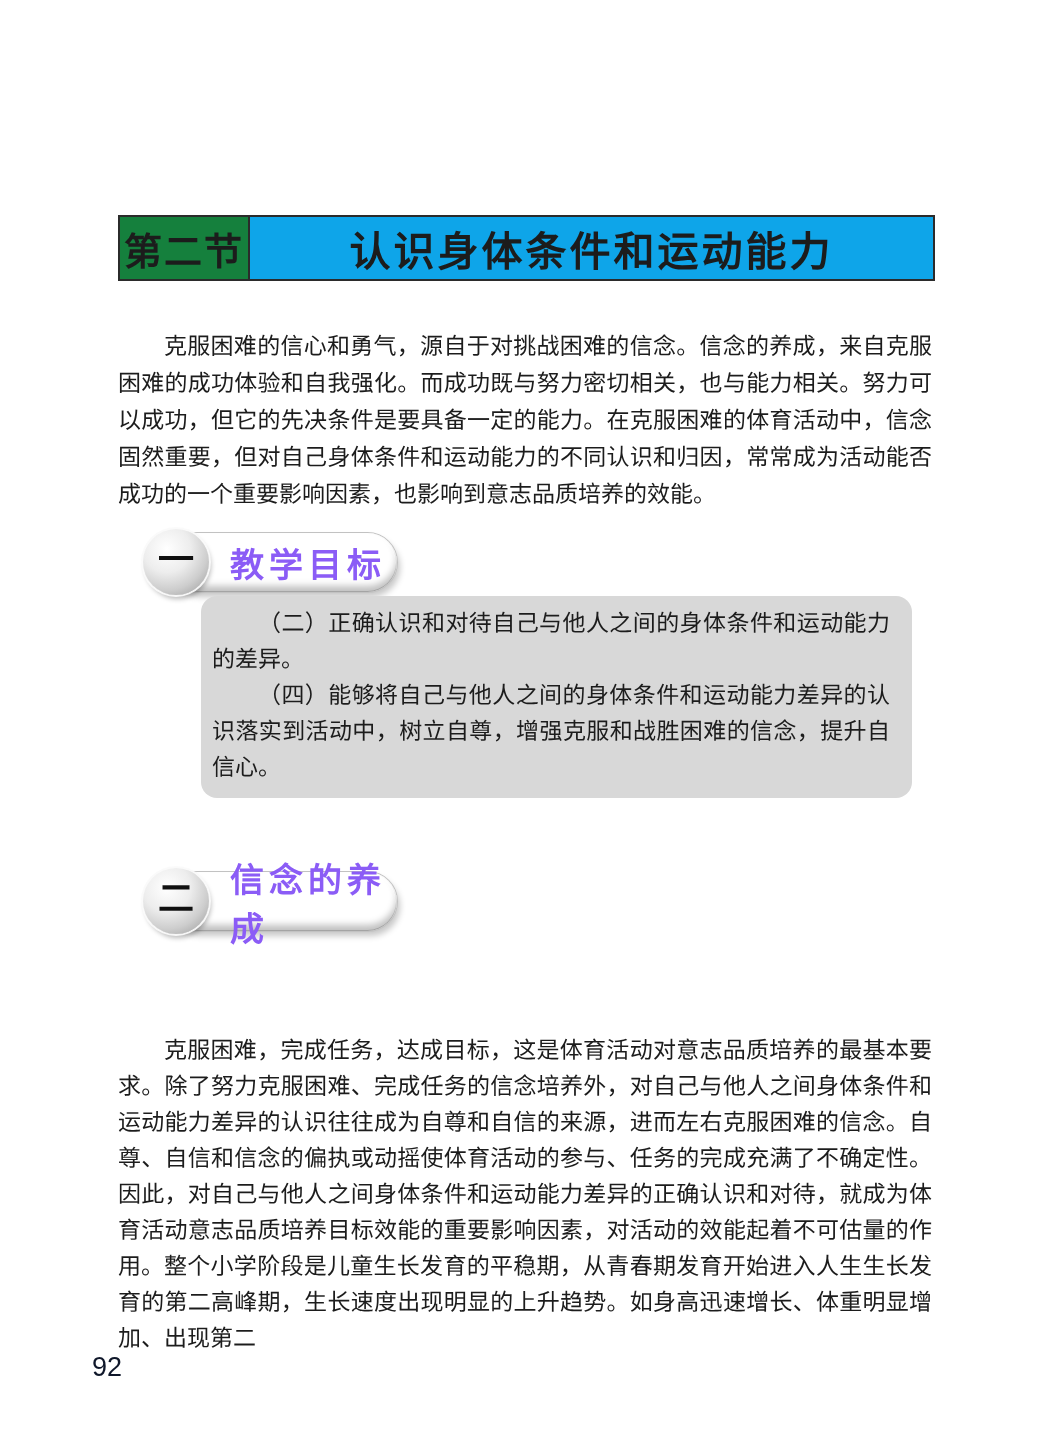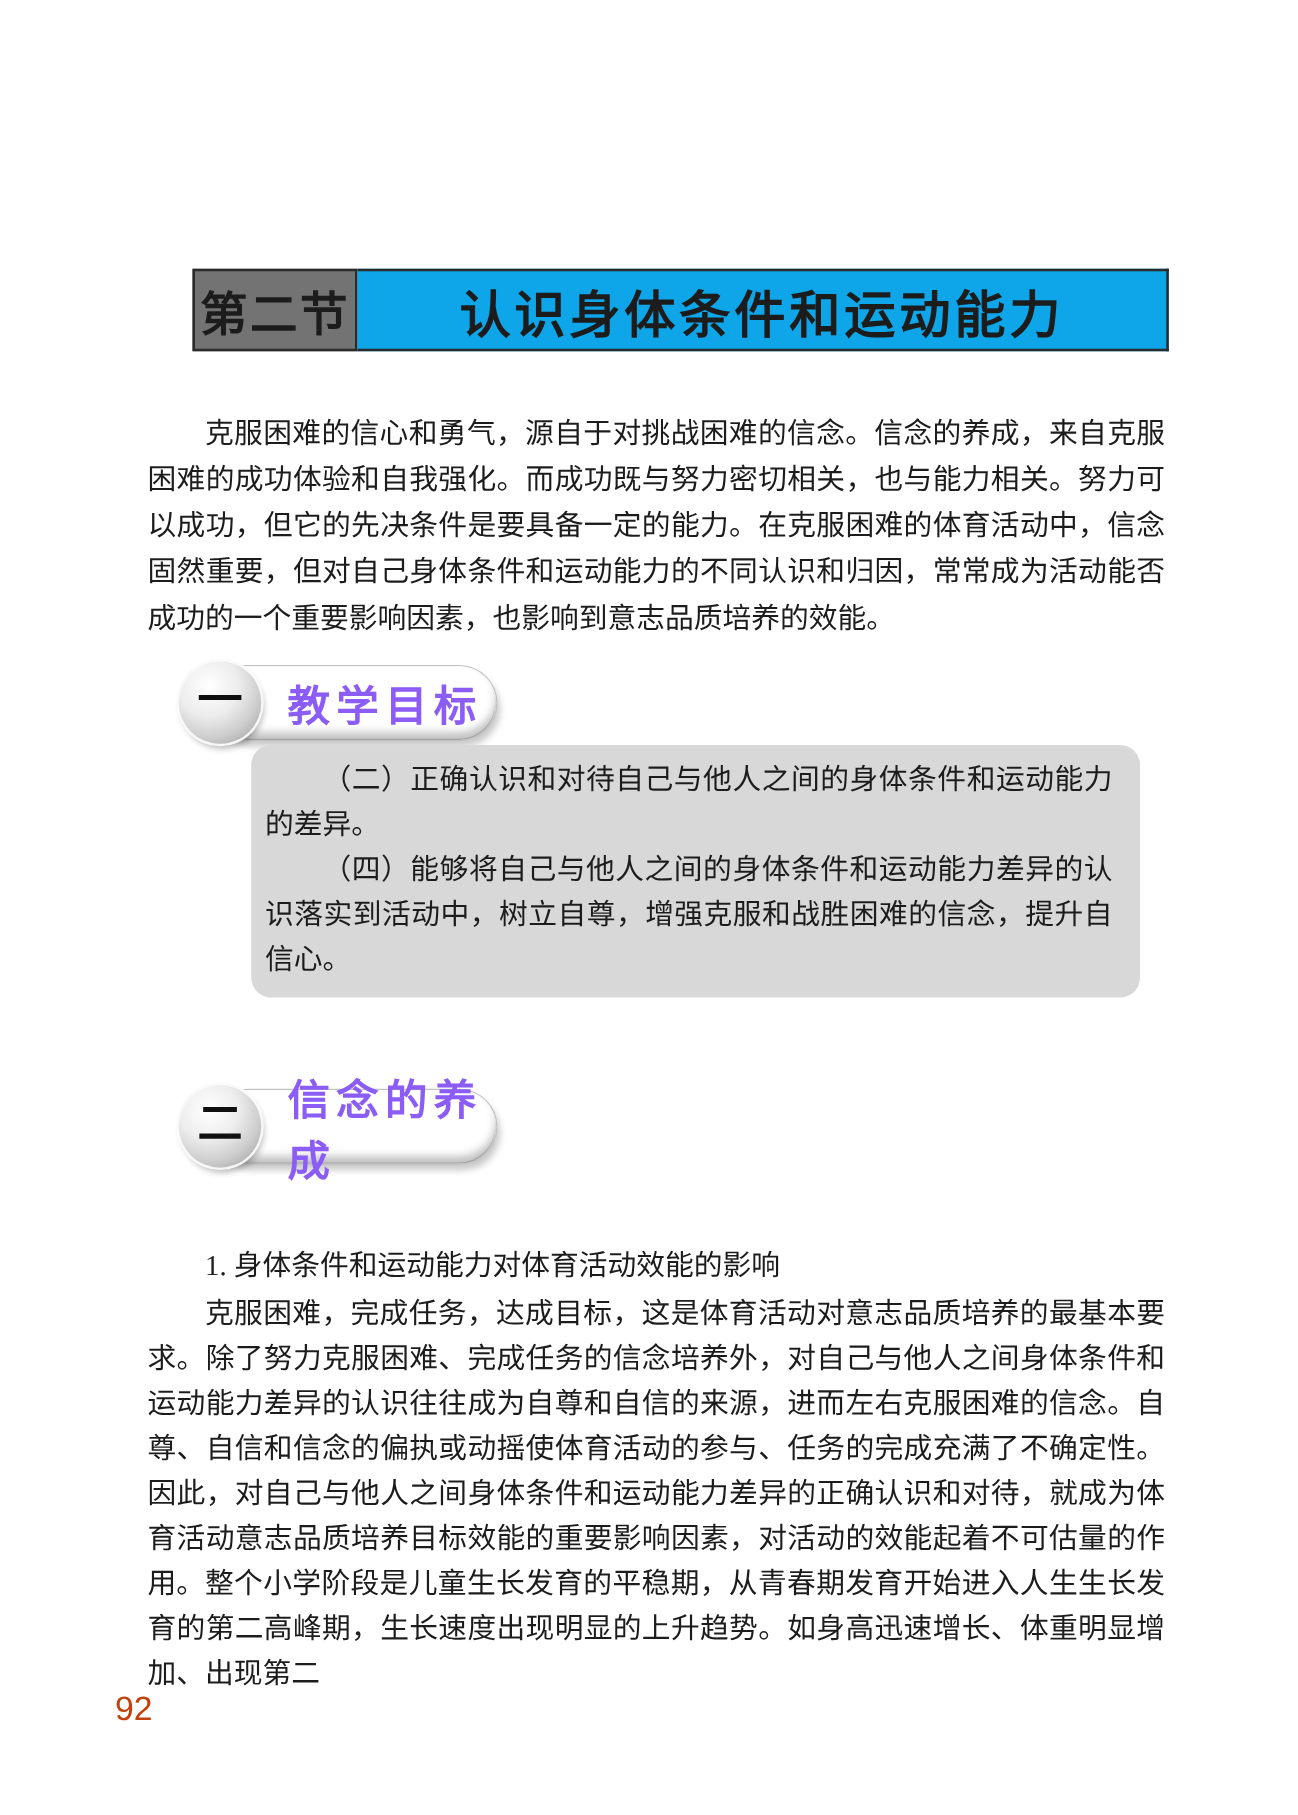--- a/index.html
+++ b/index.html
@@ -17,26 +17,25 @@
   .chapter-header {
     position: absolute;
     left: 118px; top: 215px;
     width: 817px; height: 66px;
     display: flex;
     font-family: "Liberation Sans", "DejaVu Sans", sans-serif;
   }
   .section-label {
     width: 132px;
     border: 2px solid #2b2b2b;
-    background: #737373;
+    background: #15803d;
     display: flex; align-items: center; justify-content: center;
     font-size: 38px; font-weight: bold;
     letter-spacing: 2px;
     box-sizing: border-box;
-    margin-left: 36px;
   }
   .chapter-title {
     flex: 1;
     border: 2px solid #2b2b2b;
     border-left: none;
     background: #0ea5e9;
     display: flex; align-items: center; justify-content: center;
     font-size: 41px; font-weight: bold;
     letter-spacing: 3px;
     box-sizing: border-box;
@@ -137,21 +136,21 @@
   }
   .point-title { top: 995px; }
   .para-effect { top: 1033px; }
   .para-growth { top: 1249px; }
 
   
   .page-number {
     position: absolute;
     left: 92px; top: 1352px;
     font-size: 27px;
-    color: #c2410c;
+    color: #0f172a;
     font-family: "Liberation Sans", "DejaVu Sans", sans-serif;
   }
 </style>
 </head>
 <body>
 
 <div class="page">
 
   <div class="chapter-header">
     <div class="section-label">第二节</div>
@@ -177,21 +176,20 @@
   <div class="sec-heading heading-two">
     <div class="pill">
       <span class="pill-label">信念的养成</span>
     </div>
     <div class="ball">
       <span class="ball-label">二</span>
     </div>
   </div>
 
 
-  <p class="bodytext point-title">1. 身体条件和运动能力对体育活动效能的影响</p>
 
   <p class="bodytext para-effect">克服困难，完成任务，达成目标，这是体育活动对意志品质培养的最基本要求。除了努力克服困难、完成任务的信念培养外，对自己与他人之间身体条件和运动能力差异的认识往往成为自尊和自信的来源，进而左右克服困难的信念。自尊、自信和信念的偏执或动摇使体育活动的参与、任务的完成充满了不确定性。因此，对自己与他人之间身体条件和运动能力差异的正确认识和对待，就成为体育活动意志品质培养目标效能的重要影响因素，对活动的效能起着不可估量的作用。</p>
 
   <p class="bodytext para-growth">整个小学阶段是儿童生长发育的平稳期，从青春期发育开始进入人生生长发育的第二高峰期，生长速度出现明显的上升趋势。如身高迅速增长、体重明显增加、出现第二</p>
 
   <div class="page-number">92</div>
 
 </div>
 
 </body></html>

